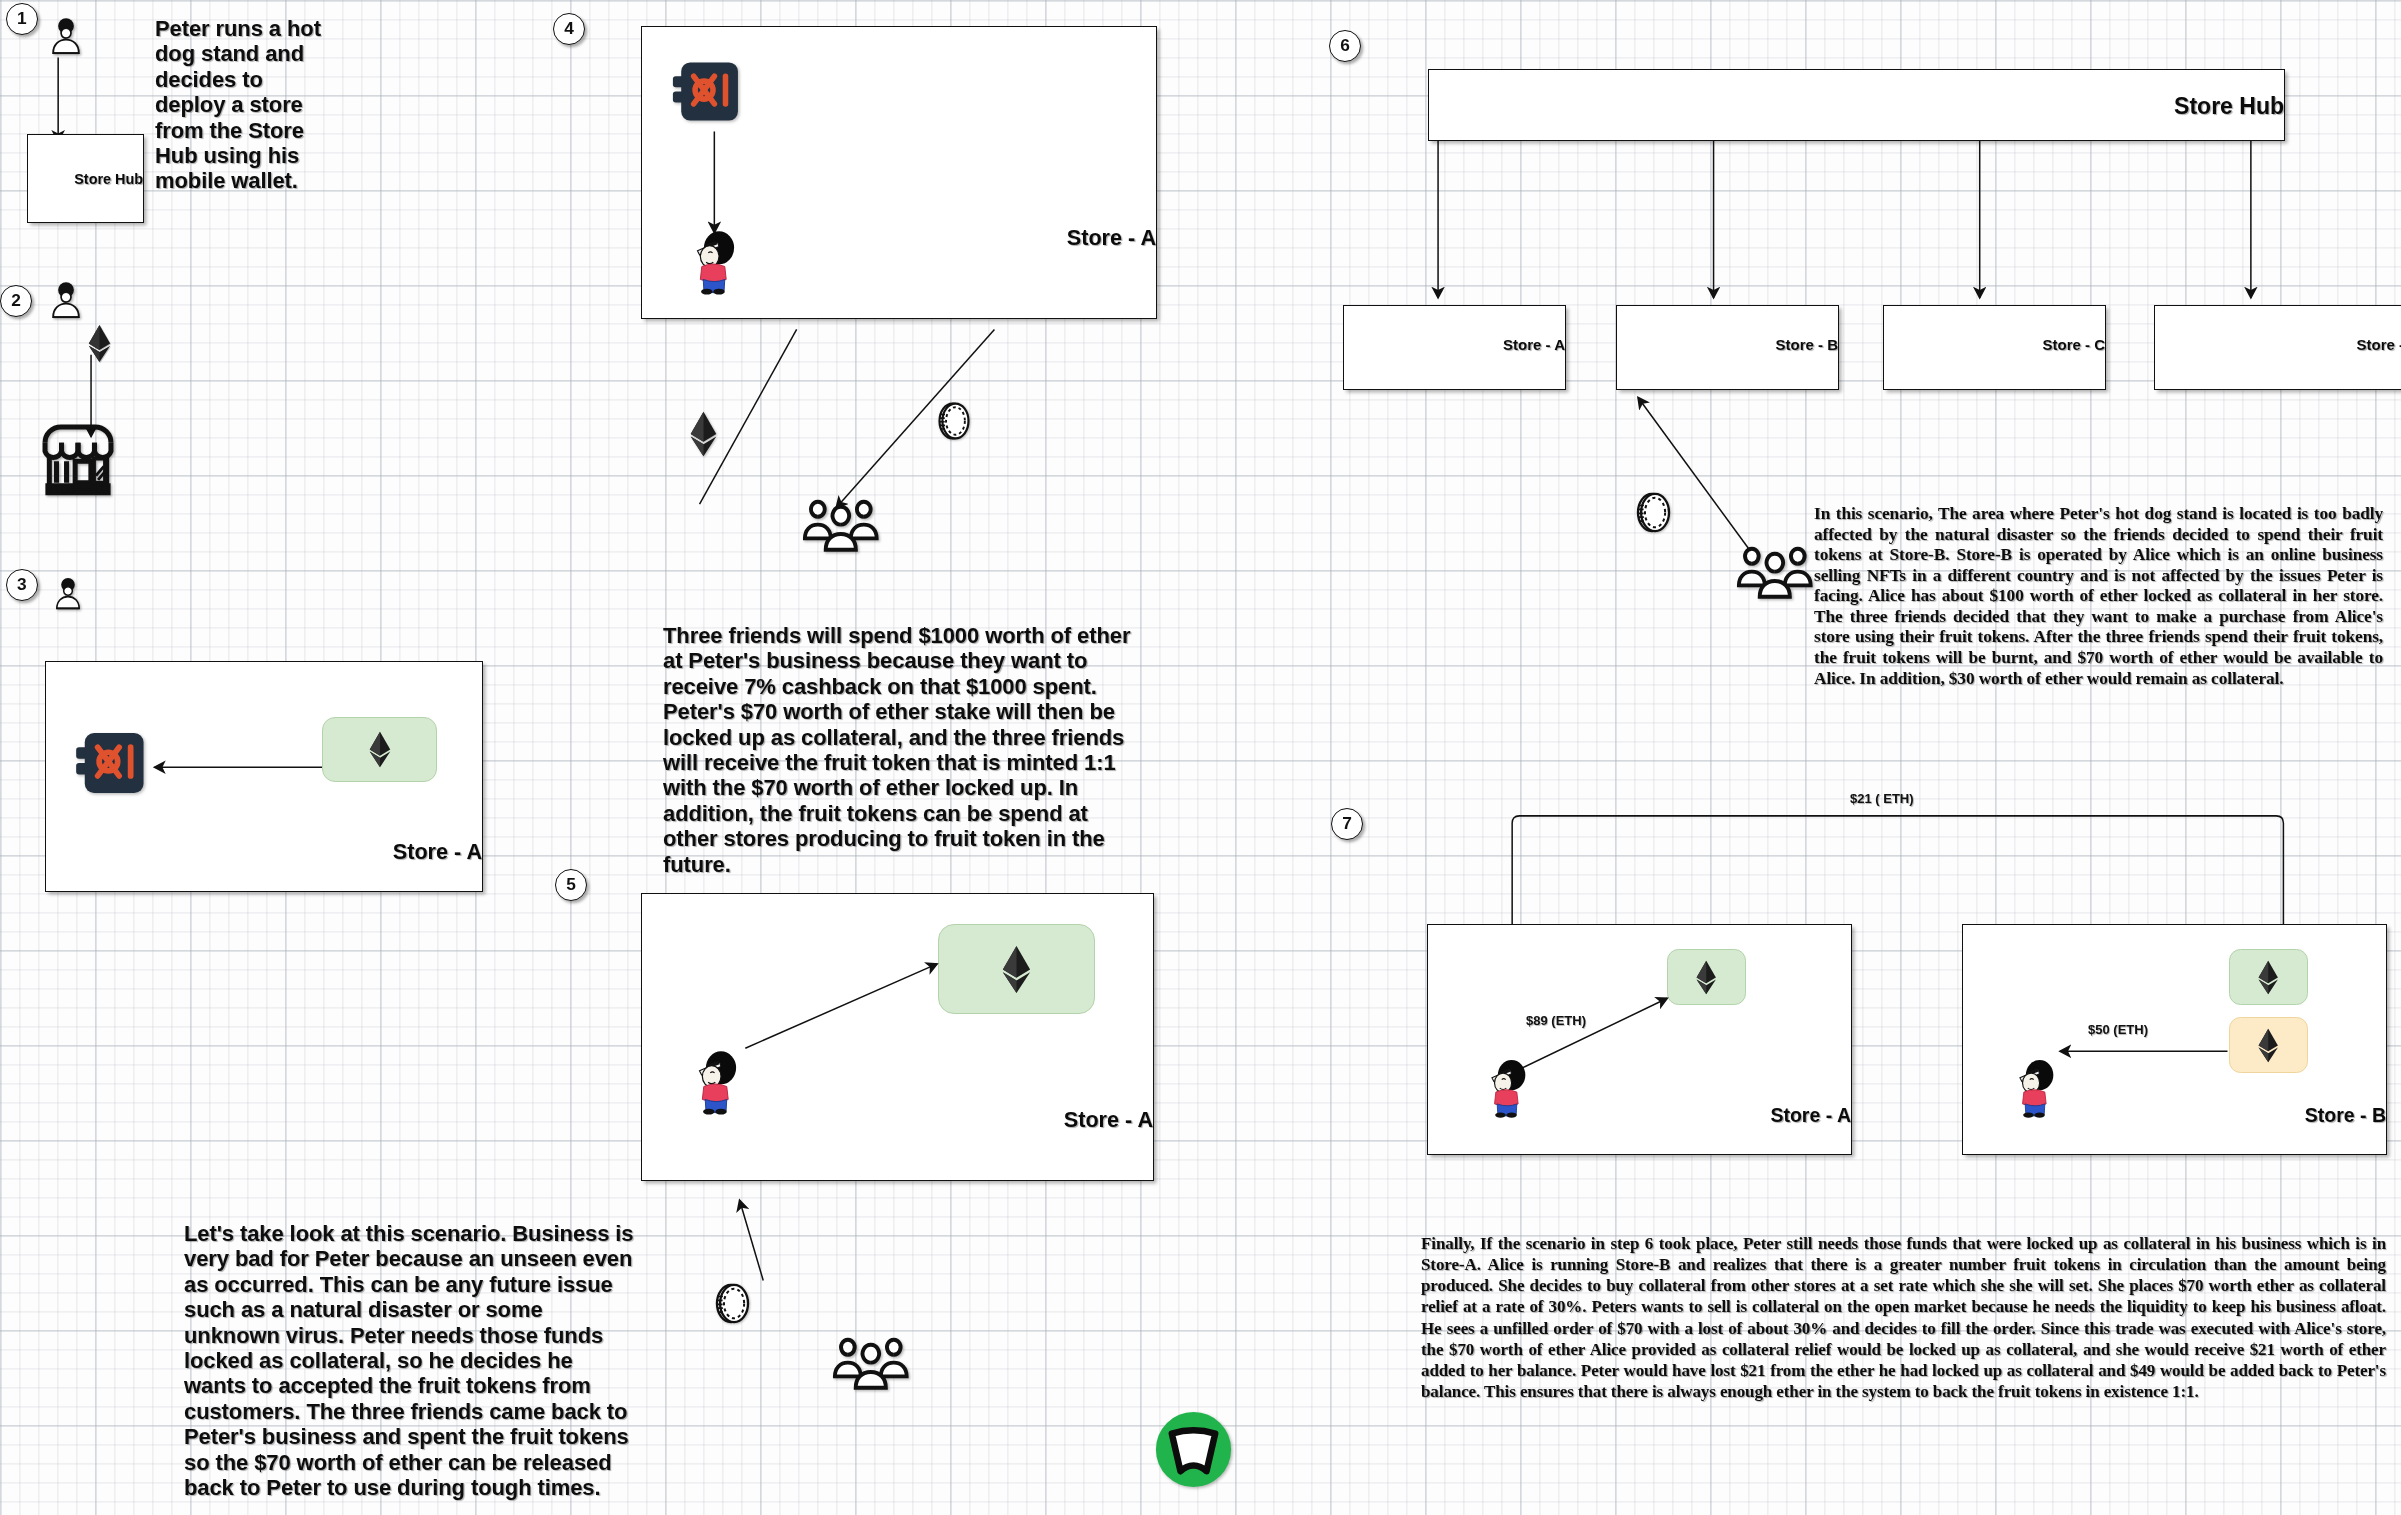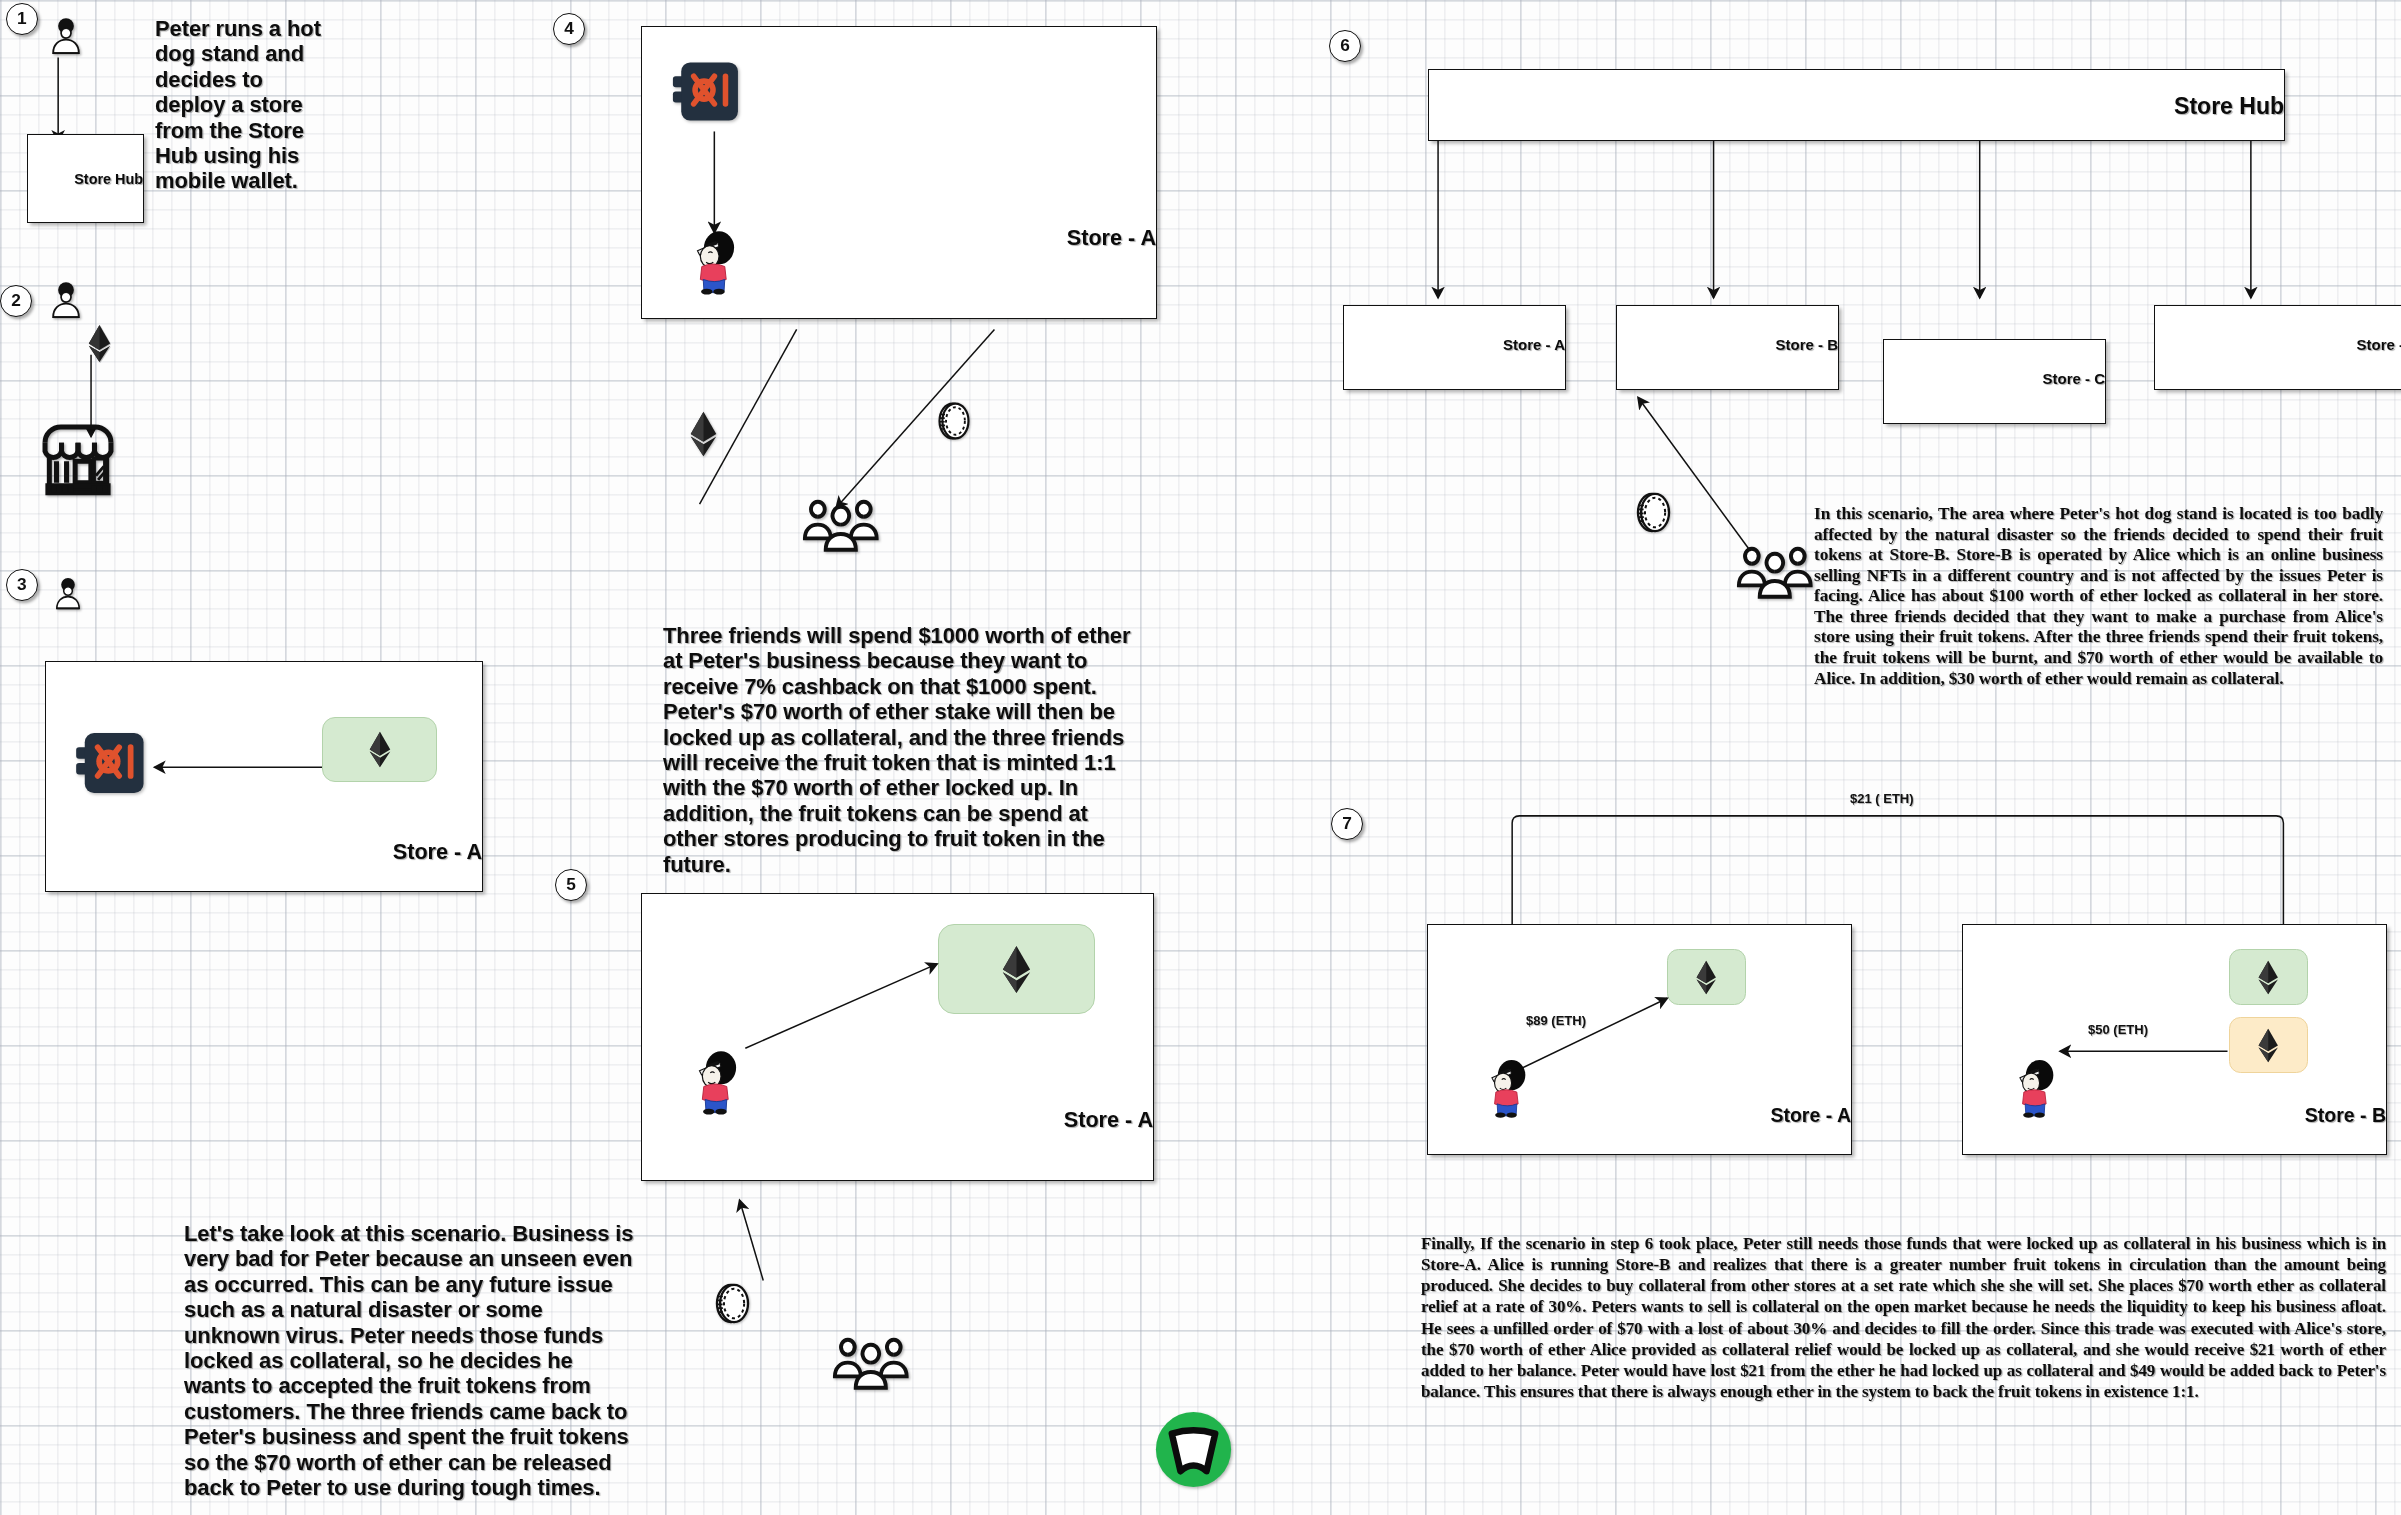--- a/index.html
+++ b/index.html
@@ -359,21 +359,21 @@
     <line x1="766" y1="0" x2="766" y2="218" class="stroke thin" marker-end="url(#ah)"></line>
     <line x1="1143" y1="0" x2="1143" y2="218" class="stroke thin" marker-end="url(#ah)"></line>
   </svg>
 
   <div class="abs box" style="left:1343px;top:305px;width:223px;height:85px;">
     <div class="box-label" style="top:30px;font-size:15px;">Store - A</div>
   </div>
   <div class="abs box" style="left:1616px;top:305px;width:223px;height:85px;">
     <div class="box-label" style="top:30px;font-size:15px;">Store - B</div>
   </div>
-  <div class="abs box" style="left:1883px;top:305px;width:223px;height:85px;margin-top:34px;">
+  <div class="abs box" style="left:1883px;top:305px;width:223px;height:85px;">
     <div class="box-label" style="top:30px;font-size:15px;">Store - C</div>
   </div>
   <div class="abs box" style="left:2154px;top:305px;width:266px;height:85px;">
     <div class="box-label" style="top:30px;font-size:15px;">Store - D</div>
   </div>
 
   <svg class="abs" style="left:1628px;top:393px;" width="144" height="166" viewBox="0 0 200 230">
     <line x1="172" y1="222" x2="14" y2="6" class="stroke thin" marker-end="url(#ah)"></line>
   </svg>
 

